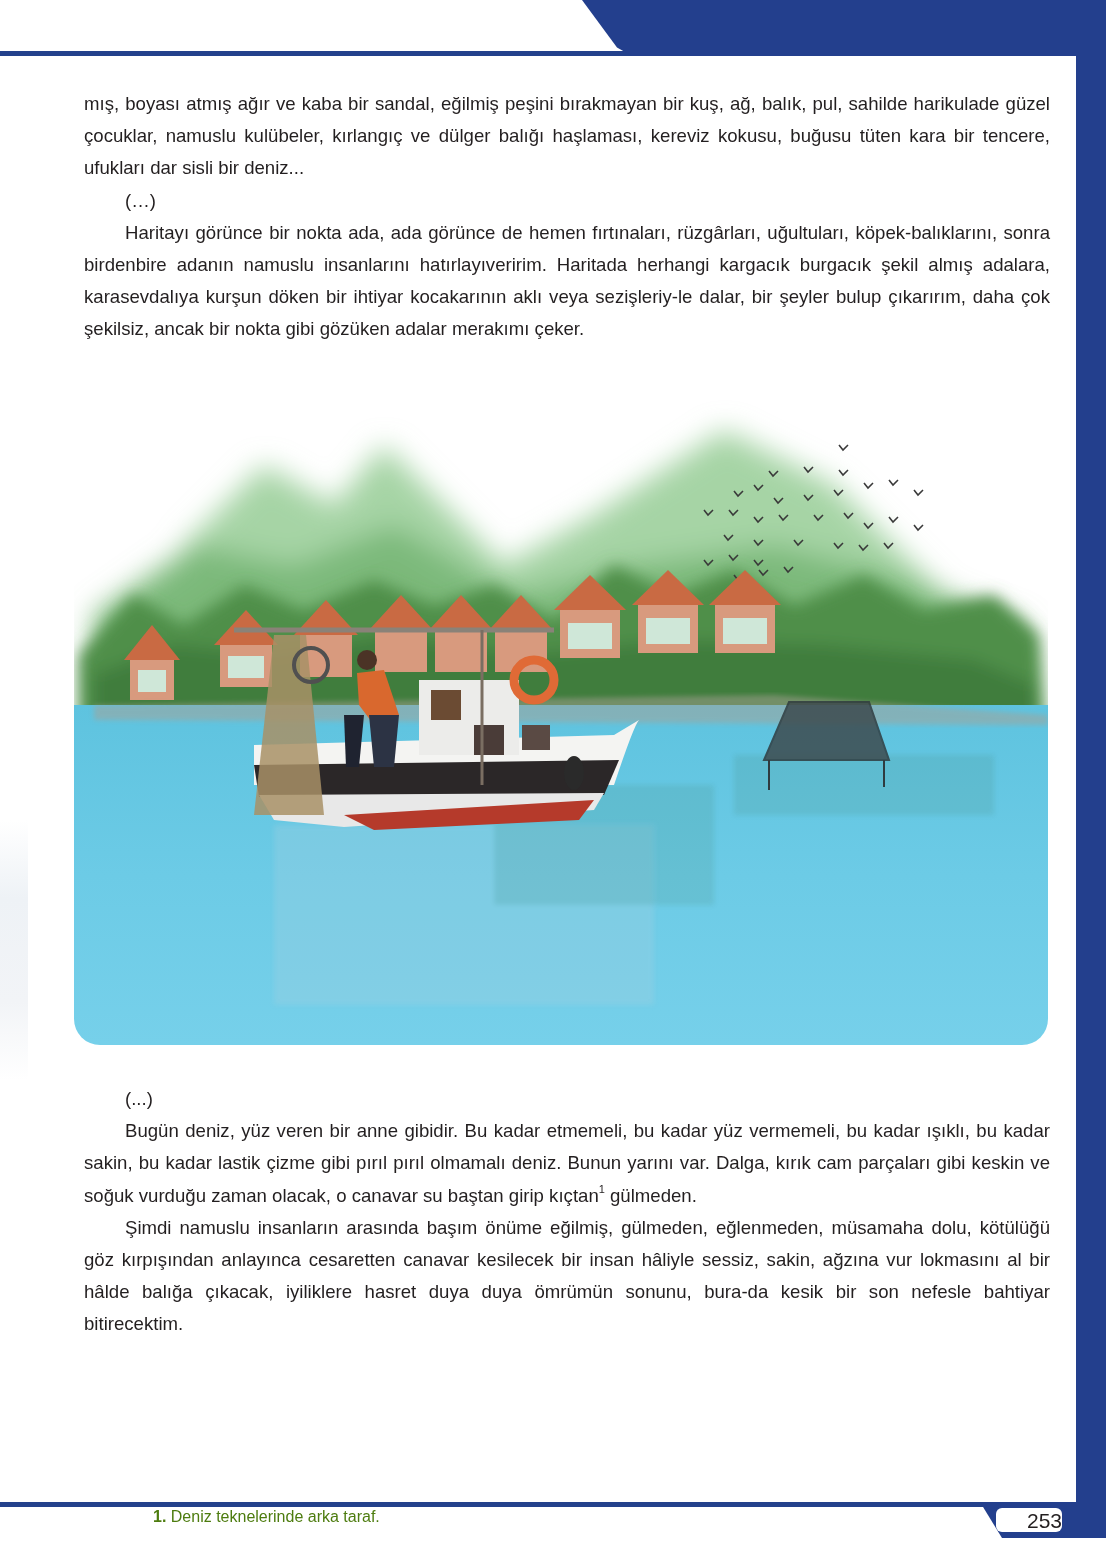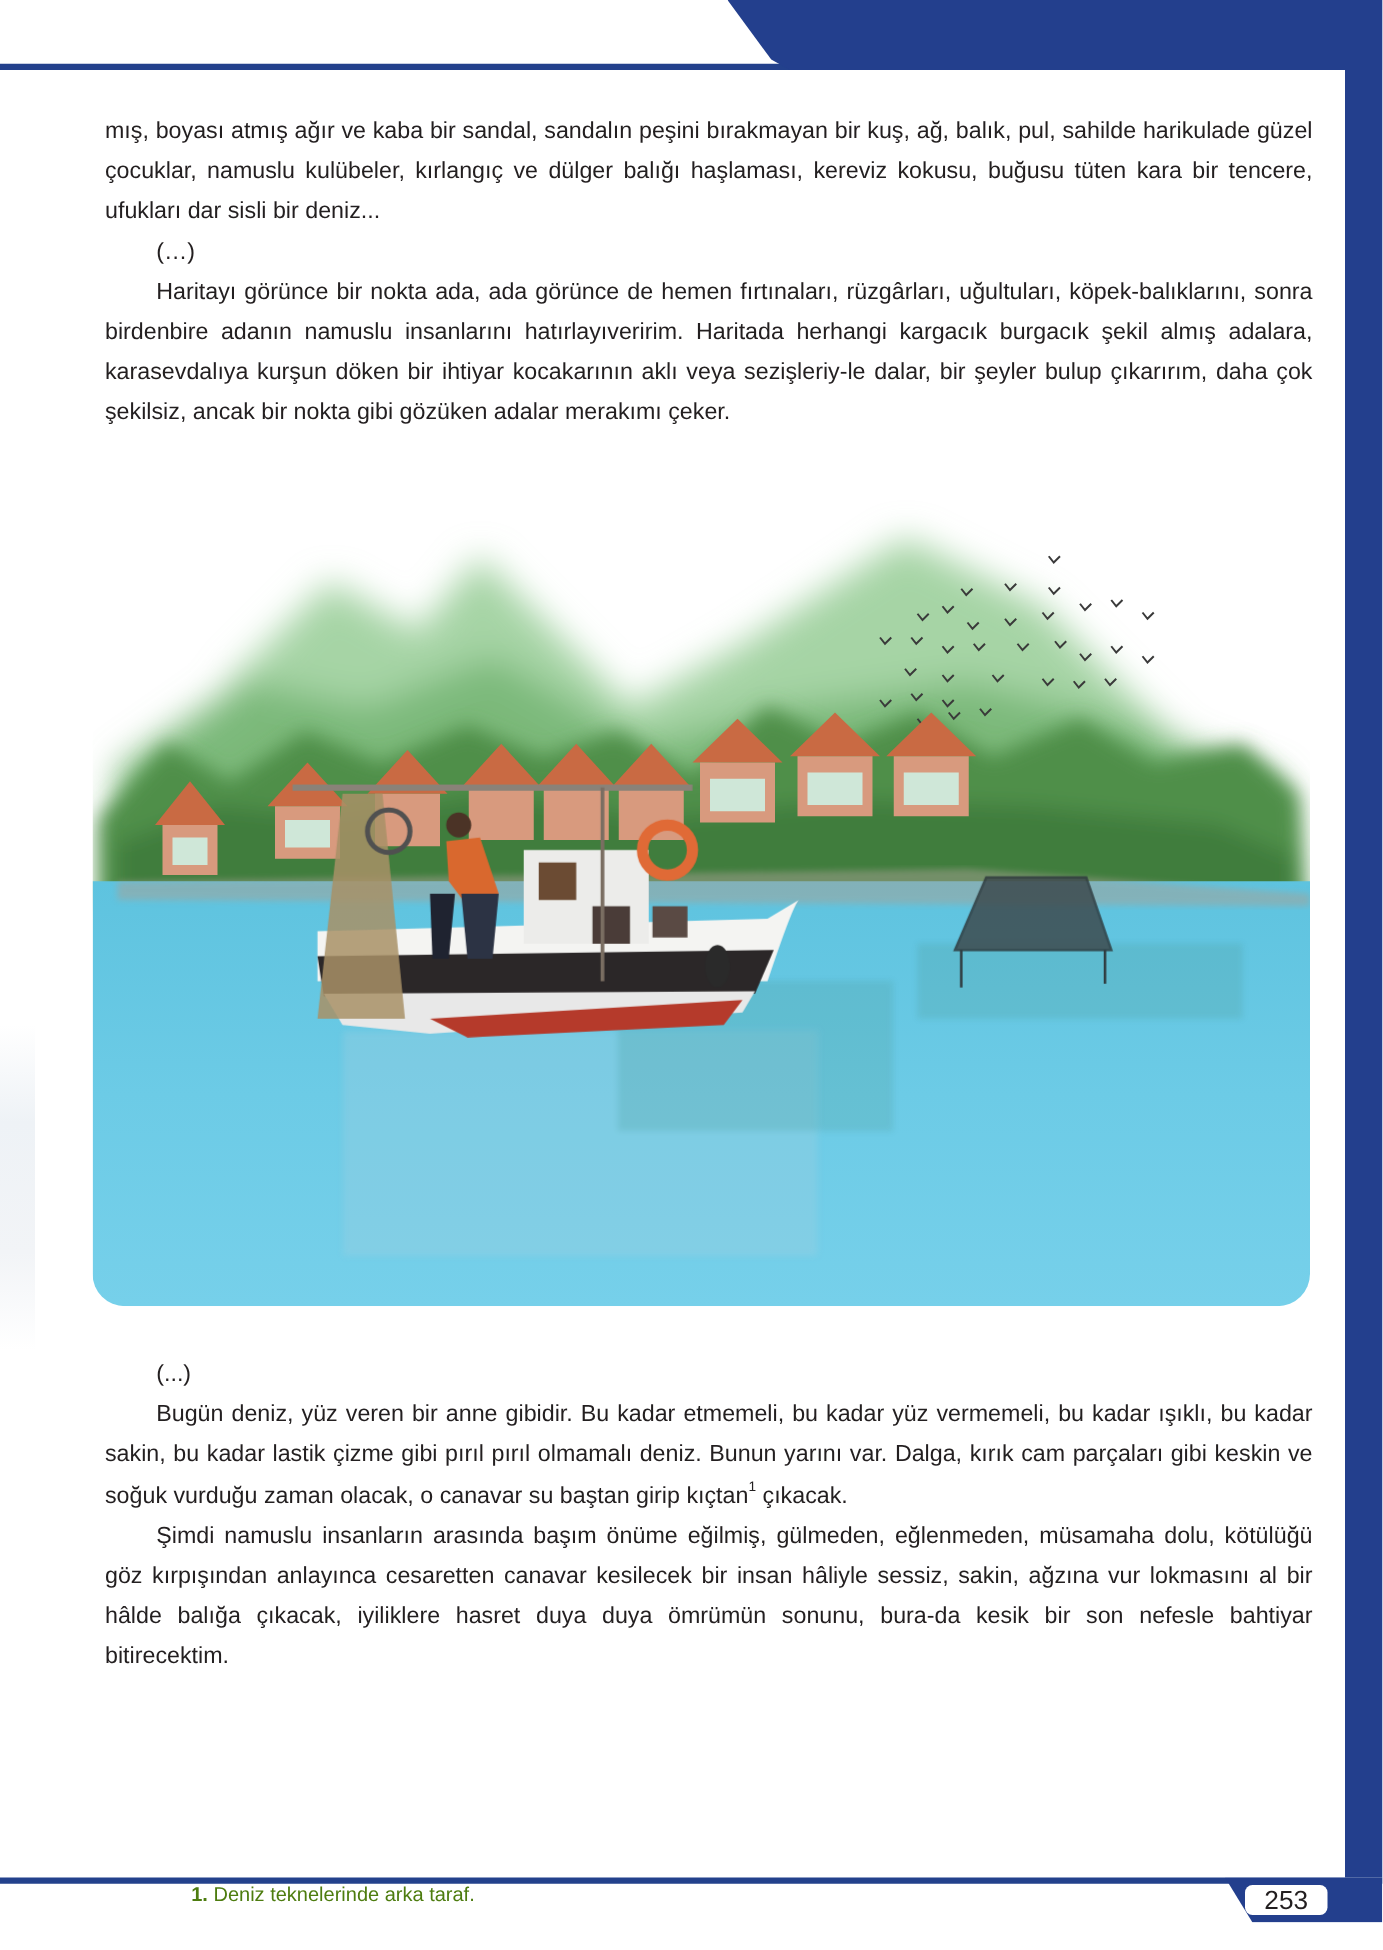--- a/index.html
+++ b/index.html
@@ -28,21 +28,21 @@
     background: #23418c;
   }
   .page-tab {
     position: absolute; left: 980px; top: 1502px; width: 126px; height: 36px;
     background: #233f8d;
     clip-path: polygon(0 0, 100% 0, 100% 100%, 22px 100%, 0 0);
   }
   .page-number {
     position: absolute; left: 996px; top: 1508px; width: 66px; height: 24px;
     background: #ffffff; border-radius: 6px;
-    font-size: 21px; line-height: 26px; text-align: center; color: #231f20;
+    font-size: 21px; line-height: 26px; text-align: right; color: #231f20;
   }
   .left-ghost {
     position: absolute; left: 0; top: 820px; width: 28px; height: 260px;
     background: linear-gradient(180deg, rgba(230,236,242,0) 0%, #eef2f6 30%, #f2f4f7 70%, rgba(240,243,246,0) 100%);
   }
   
   .text-block {
     position: absolute; left: 84px; width: 966px;
     font-size: 18.6px; line-height: 32.2px; text-align: justify;
     color: #231f20;
@@ -68,21 +68,21 @@
 </style>
 </head>
 <body>
 
 <div class="top-rule"></div>
 <div class="top-tab"></div>
 <div class="right-band"></div>
 <div class="left-ghost"></div>
 
 <div class="text-block block-1">
-  <p>mış, boyası atmış ağır ve kaba bir sandal, sandalın peşini bırakmayan bir kuş, ağ, balık, pul, sahilde harikulade güzel çocuklar, namuslu kulübeler, kırlangıç ve dülger balığı haşlaması, kereviz kokusu, buğusu tüten kara bir tencere, ufukları dar sisli bir deniz...</p>
+  <p>mış, boyası atmış ağır ve kaba bir sandal, eğilmiş peşini bırakmayan bir kuş, ağ, balık, pul, sahilde harikulade güzel çocuklar, namuslu kulübeler, kırlangıç ve dülger balığı haşlaması, kereviz kokusu, buğusu tüten kara bir tencere, ufukları dar sisli bir deniz...</p>
   <p class="indent">(…)</p>
   <p class="indent">Haritayı görünce bir nokta ada, ada görünce de hemen fırtınaları, rüzgârları, uğultuları, köpek-balıklarını, sonra birdenbire adanın namuslu insanlarını hatırlayıveririm. Haritada herhangi kargacık burgacık şekil almış adalara, karasevdalıya kurşun döken bir ihtiyar kocakarının aklı veya sezişleriy-le dalar, bir şeyler bulup çıkarırım, daha çok şekilsiz, ancak bir nokta gibi gözüken adalar merakımı çeker.</p>
 </div>
 
 <div class="illustration">
   <svg width="974" height="650" viewBox="0 0 974 650" xmlns="http://www.w3.org/2000/svg">
     <defs>
       <filter id="blur8" x="-20%" y="-20%" width="140%" height="140%">
           <feGaussianBlur stdDeviation="8"></feGaussianBlur>
         </filter>
@@ -227,21 +227,21 @@
     </g>
     <g>
       <path d="M200 240 L232 240 L250 420 L180 420 Z" fill="#a89066" opacity="0.85"></path>
       <circle cx="237" cy="270" r="17" fill="none" stroke="#505050" stroke-width="4"></circle>
     </g>
   </svg>
 </div>
 
 <div class="text-block block-2">
   <p class="indent">(...)</p>
-  <p class="indent"><span>Bugün deniz, yüz veren bir anne gibidir. Bu kadar etmemeli, bu kadar yüz vermemeli, bu kadar ışıklı, bu kadar sakin, bu kadar lastik çizme gibi pırıl pırıl olmamalı deniz. Bunun yarını var. Dalga, kırık cam parçaları gibi keskin ve soğuk vurduğu zaman olacak, o canavar su baştan girip kıçtan</span><sup>1</sup><span> çıkacak.</span></p>
+  <p class="indent"><span>Bugün deniz, yüz veren bir anne gibidir. Bu kadar etmemeli, bu kadar yüz vermemeli, bu kadar ışıklı, bu kadar sakin, bu kadar lastik çizme gibi pırıl pırıl olmamalı deniz. Bunun yarını var. Dalga, kırık cam parçaları gibi keskin ve soğuk vurduğu zaman olacak, o canavar su baştan girip kıçtan</span><sup>1</sup><span> gülmeden.</span></p>
   <p class="indent">Şimdi namuslu insanların arasında başım önüme eğilmiş, gülmeden, eğlenmeden, müsamaha dolu, kötülüğü göz kırpışından anlayınca cesaretten canavar kesilecek bir insan hâliyle sessiz, sakin, ağzına vur lokmasını al bir hâlde balığa çıkacak, iyiliklere hasret duya duya ömrümün sonunu, bura-da kesik bir son nefesle bahtiyar bitirecektim.</p>
 </div>
 
 <div class="bottom-rule"></div>
 <div class="page-tab"></div>
 <div class="page-number">253</div>
 
 <div class="footnote">
   <b>1.</b><span> Deniz teknelerinde arka taraf.</span>
 </div>

